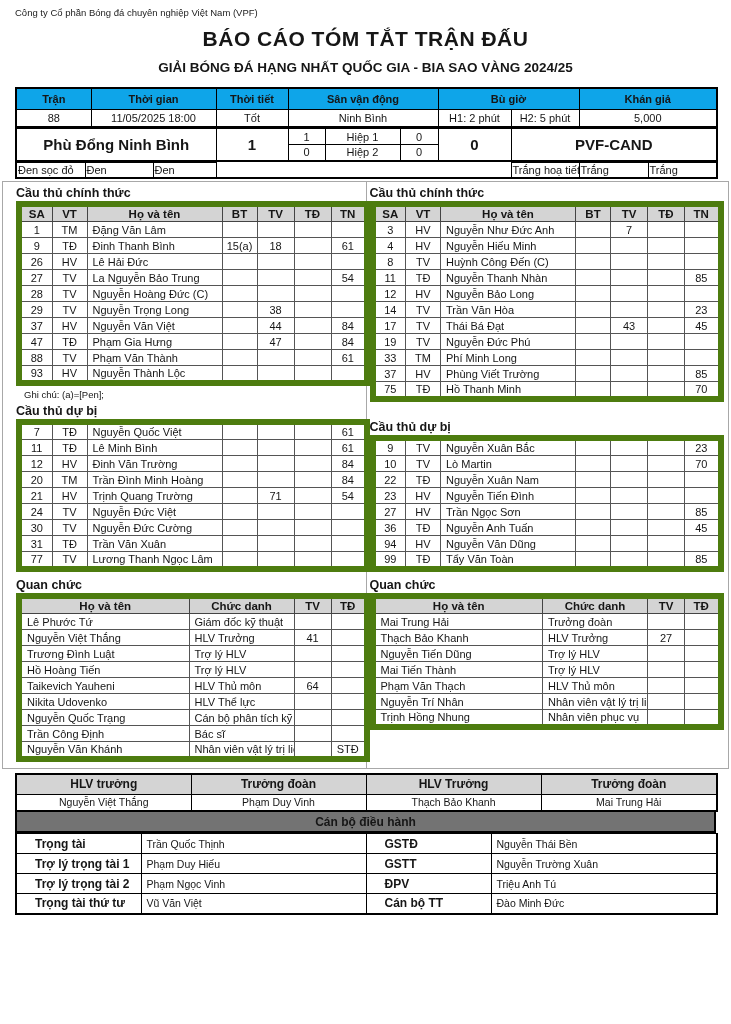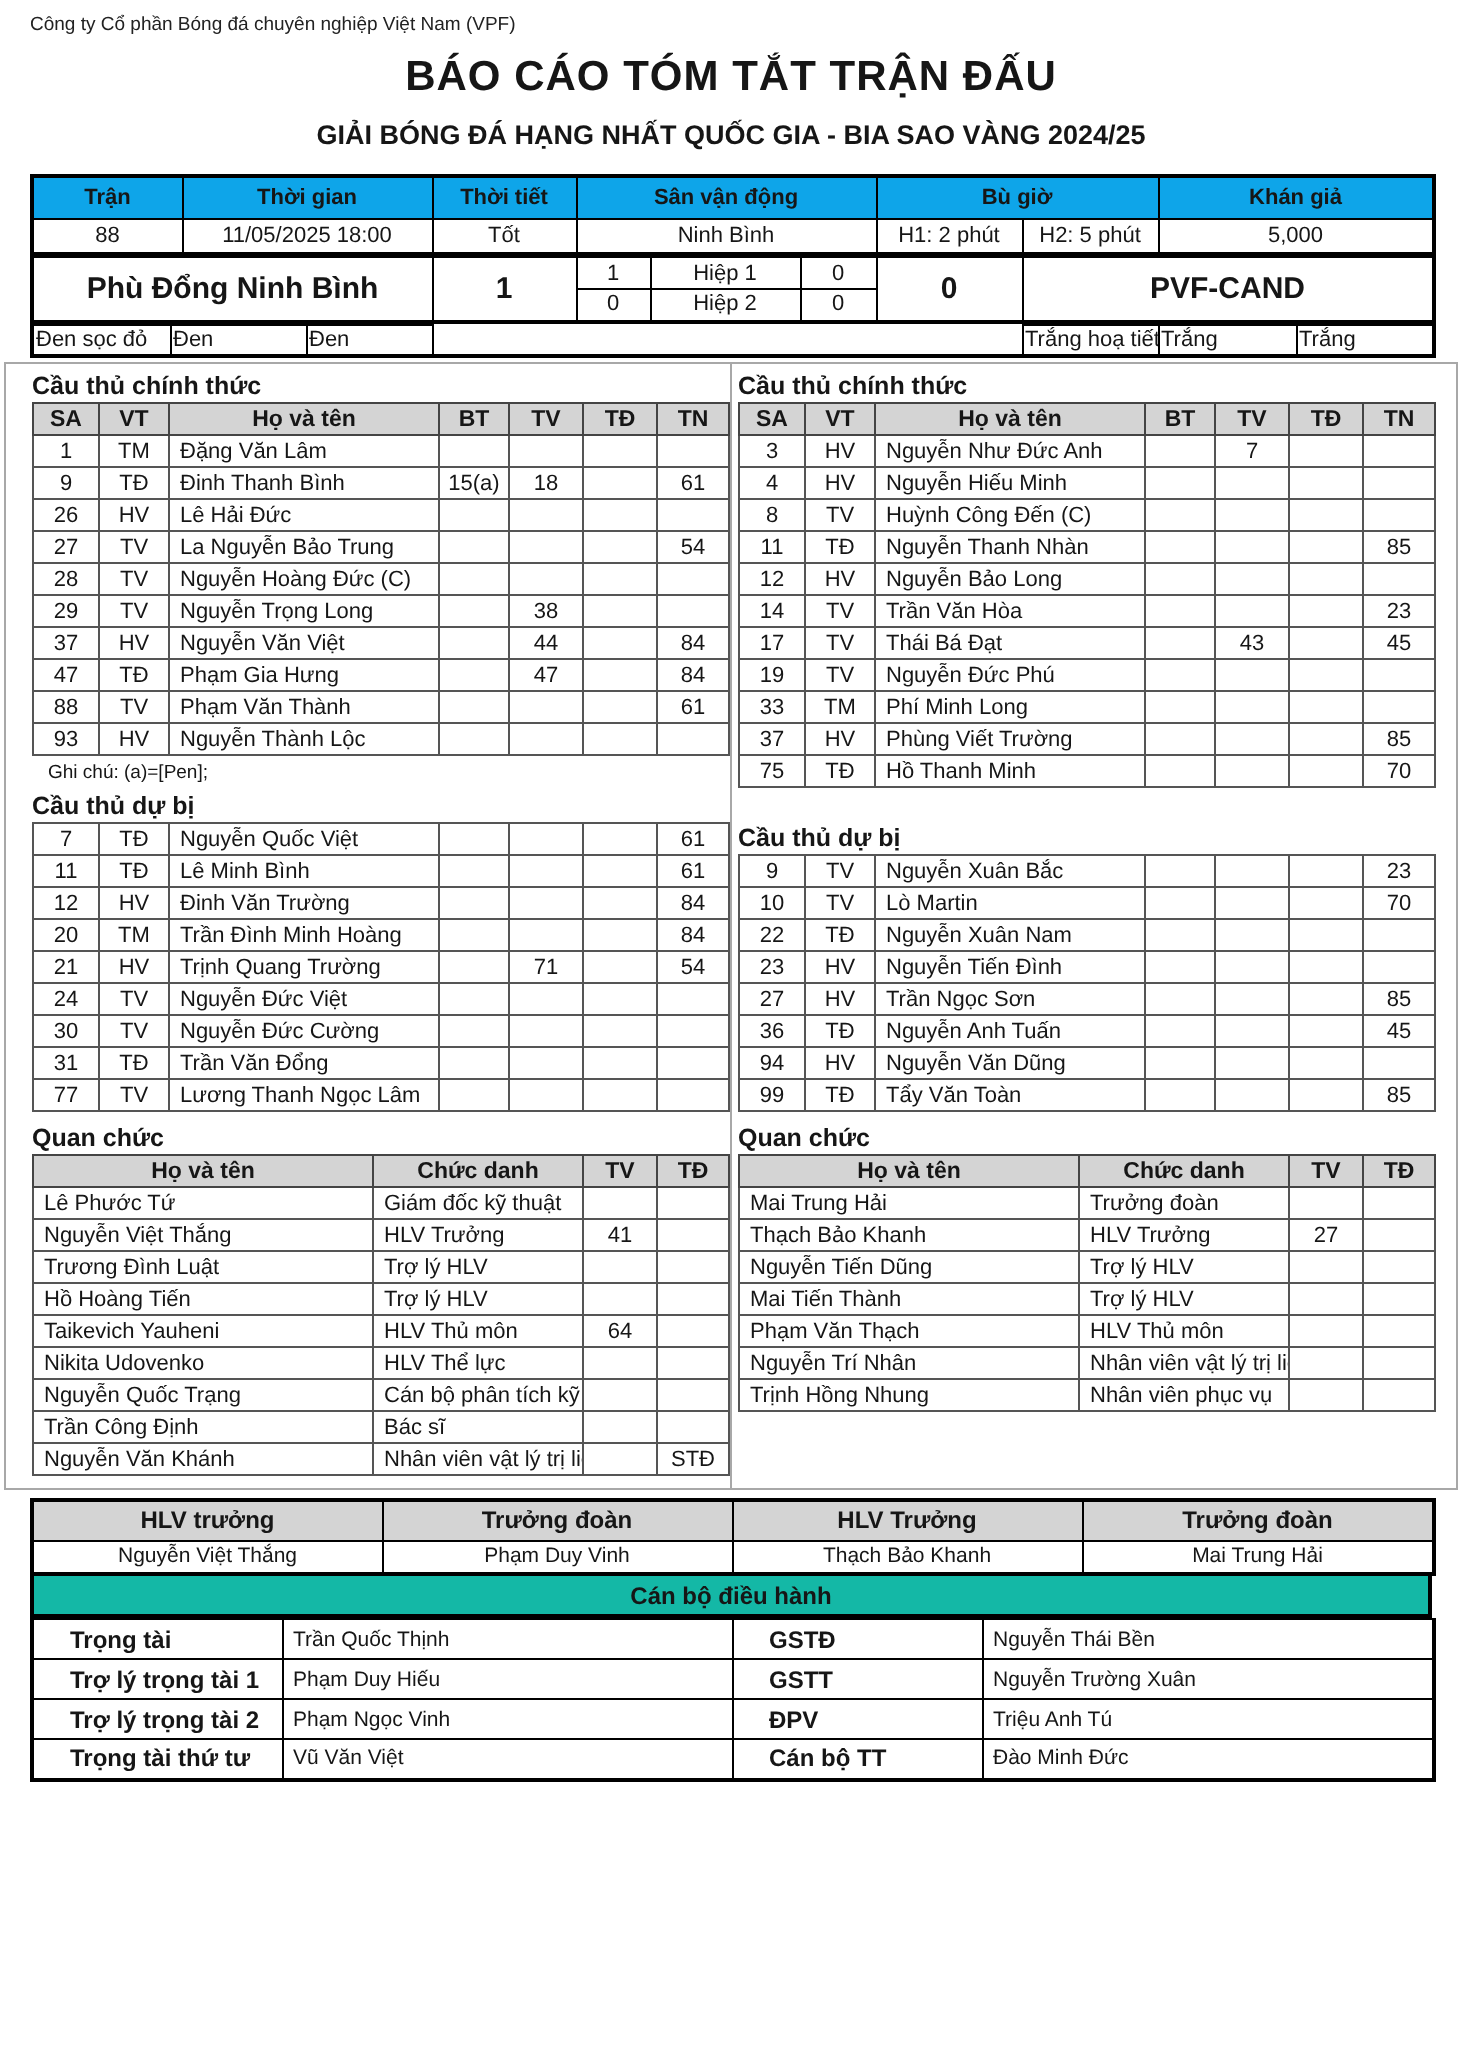--- a/index.html
+++ b/index.html
@@ -55,41 +55,41 @@
   
   .teams-wrap {
     margin: 2px 2px 0 2px;
     display: flex;
     border: 1px solid #a8a8a8;
   }
   .team-col { width: 363.5px; padding: 3px 0 6px 13px; }
   .team-col.left { border-right: 1px solid #a8a8a8; }
   .team-col.right { padding-left: 3px; }
   .section-label { font-size: 12.5px; font-weight: bold; height: 16px; line-height: 16px; }
-  .ptable, .otable { width: 348px; border: 1px solid #4d7c0f; }
+  .ptable, .otable { width: 348px; border: 6px solid #4d7c0f; }
   .ptable th, .otable th {
     background: #d4d4d4; font-size: 11.5px; font-weight: bold;
     border: 1px solid #444; height: 16px; text-align: center;
   }
   .ptable td, .otable td {
     border: 1px solid #555; font-size: 11px; height: 16px; text-align: center;
   }
   .ptable td.l, .otable td.l { text-align: left; padding-left: 5px; }
   .note { height: 15px; line-height: 15px; font-size: 9.5px; padding-left: 8px; margin: 1px 0 1px 0; }
   .gap-s { height: 5px; }
 
   
   .coach-tbl { margin: 4px 15px 0 15px; width: 701px; border: 2px solid #000; }
   .coach-tbl th { background: #d4d4d4; border: 1px solid #000; font-size: 12px; height: 20px; text-align: center; }
   .coach-tbl td { border: 1px solid #000; font-size: 10.5px; height: 17px; text-align: center; }
 
   
   .exec-hdr {
     margin: 0 15px; width: 701px; height: 21px; line-height: 20px;
-    background: #14b8a6; border: 2px solid #000; border-top: none;
+    background: #737373; border: 2px solid #000; border-top: none;
     text-align: center; font-weight: bold; font-size: 12px;
   }
   .ref-tbl { margin: 0 15px; width: 701px; border: 2px solid #000; border-top: none; }
   .ref-tbl td { border: 1px solid #000; height: 20px; }
   .ref-tbl td.lbl { font-weight: bold; font-size: 12px; padding-left: 18px; }
   .ref-tbl td.nm { font-size: 10.5px; padding-left: 5px; }
 </style>
 </head>
 <body>
 
@@ -392,21 +392,21 @@
               <td class="l">Nguyễn Đức Cường</td>
               <td></td>
               <td></td>
               <td></td>
               <td></td>
             </tr>
 
             <tr>
               <td>31</td>
               <td>TĐ</td>
-              <td class="l">Trần Văn Đổng</td>
+              <td class="l">Trần Văn Xuân</td>
               <td></td>
               <td></td>
               <td></td>
               <td></td>
             </tr>
 
             <tr>
               <td>77</td>
               <td>TV</td>
               <td class="l">Lương Thanh Ngọc Lâm</td>

